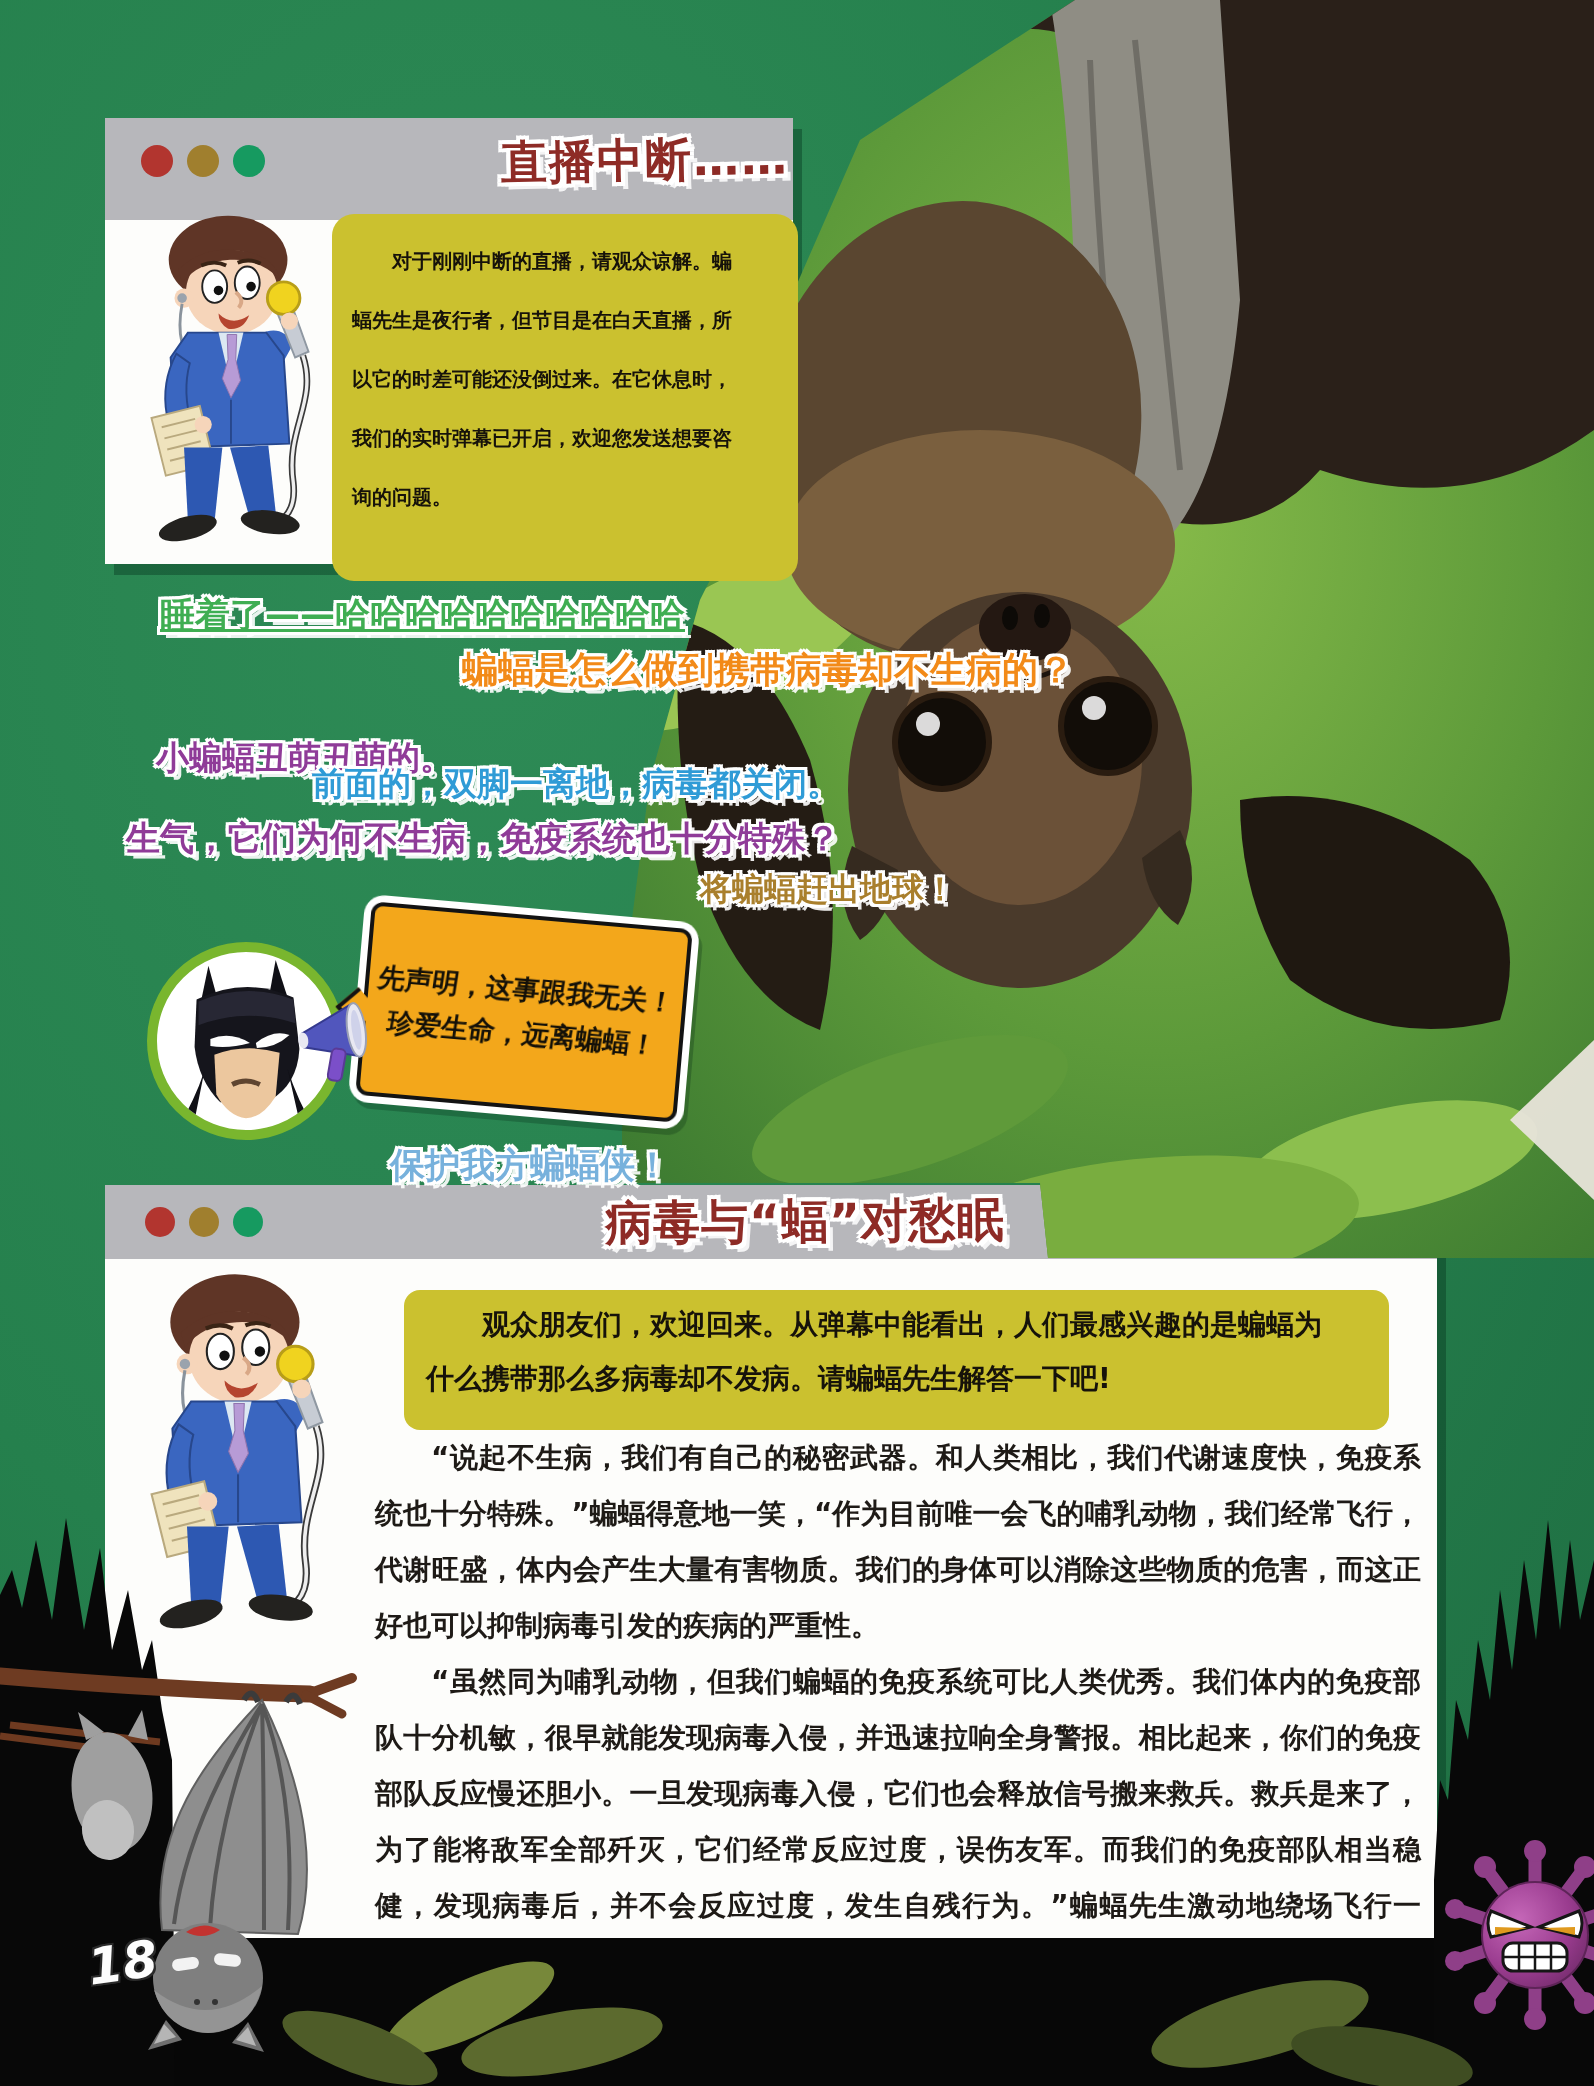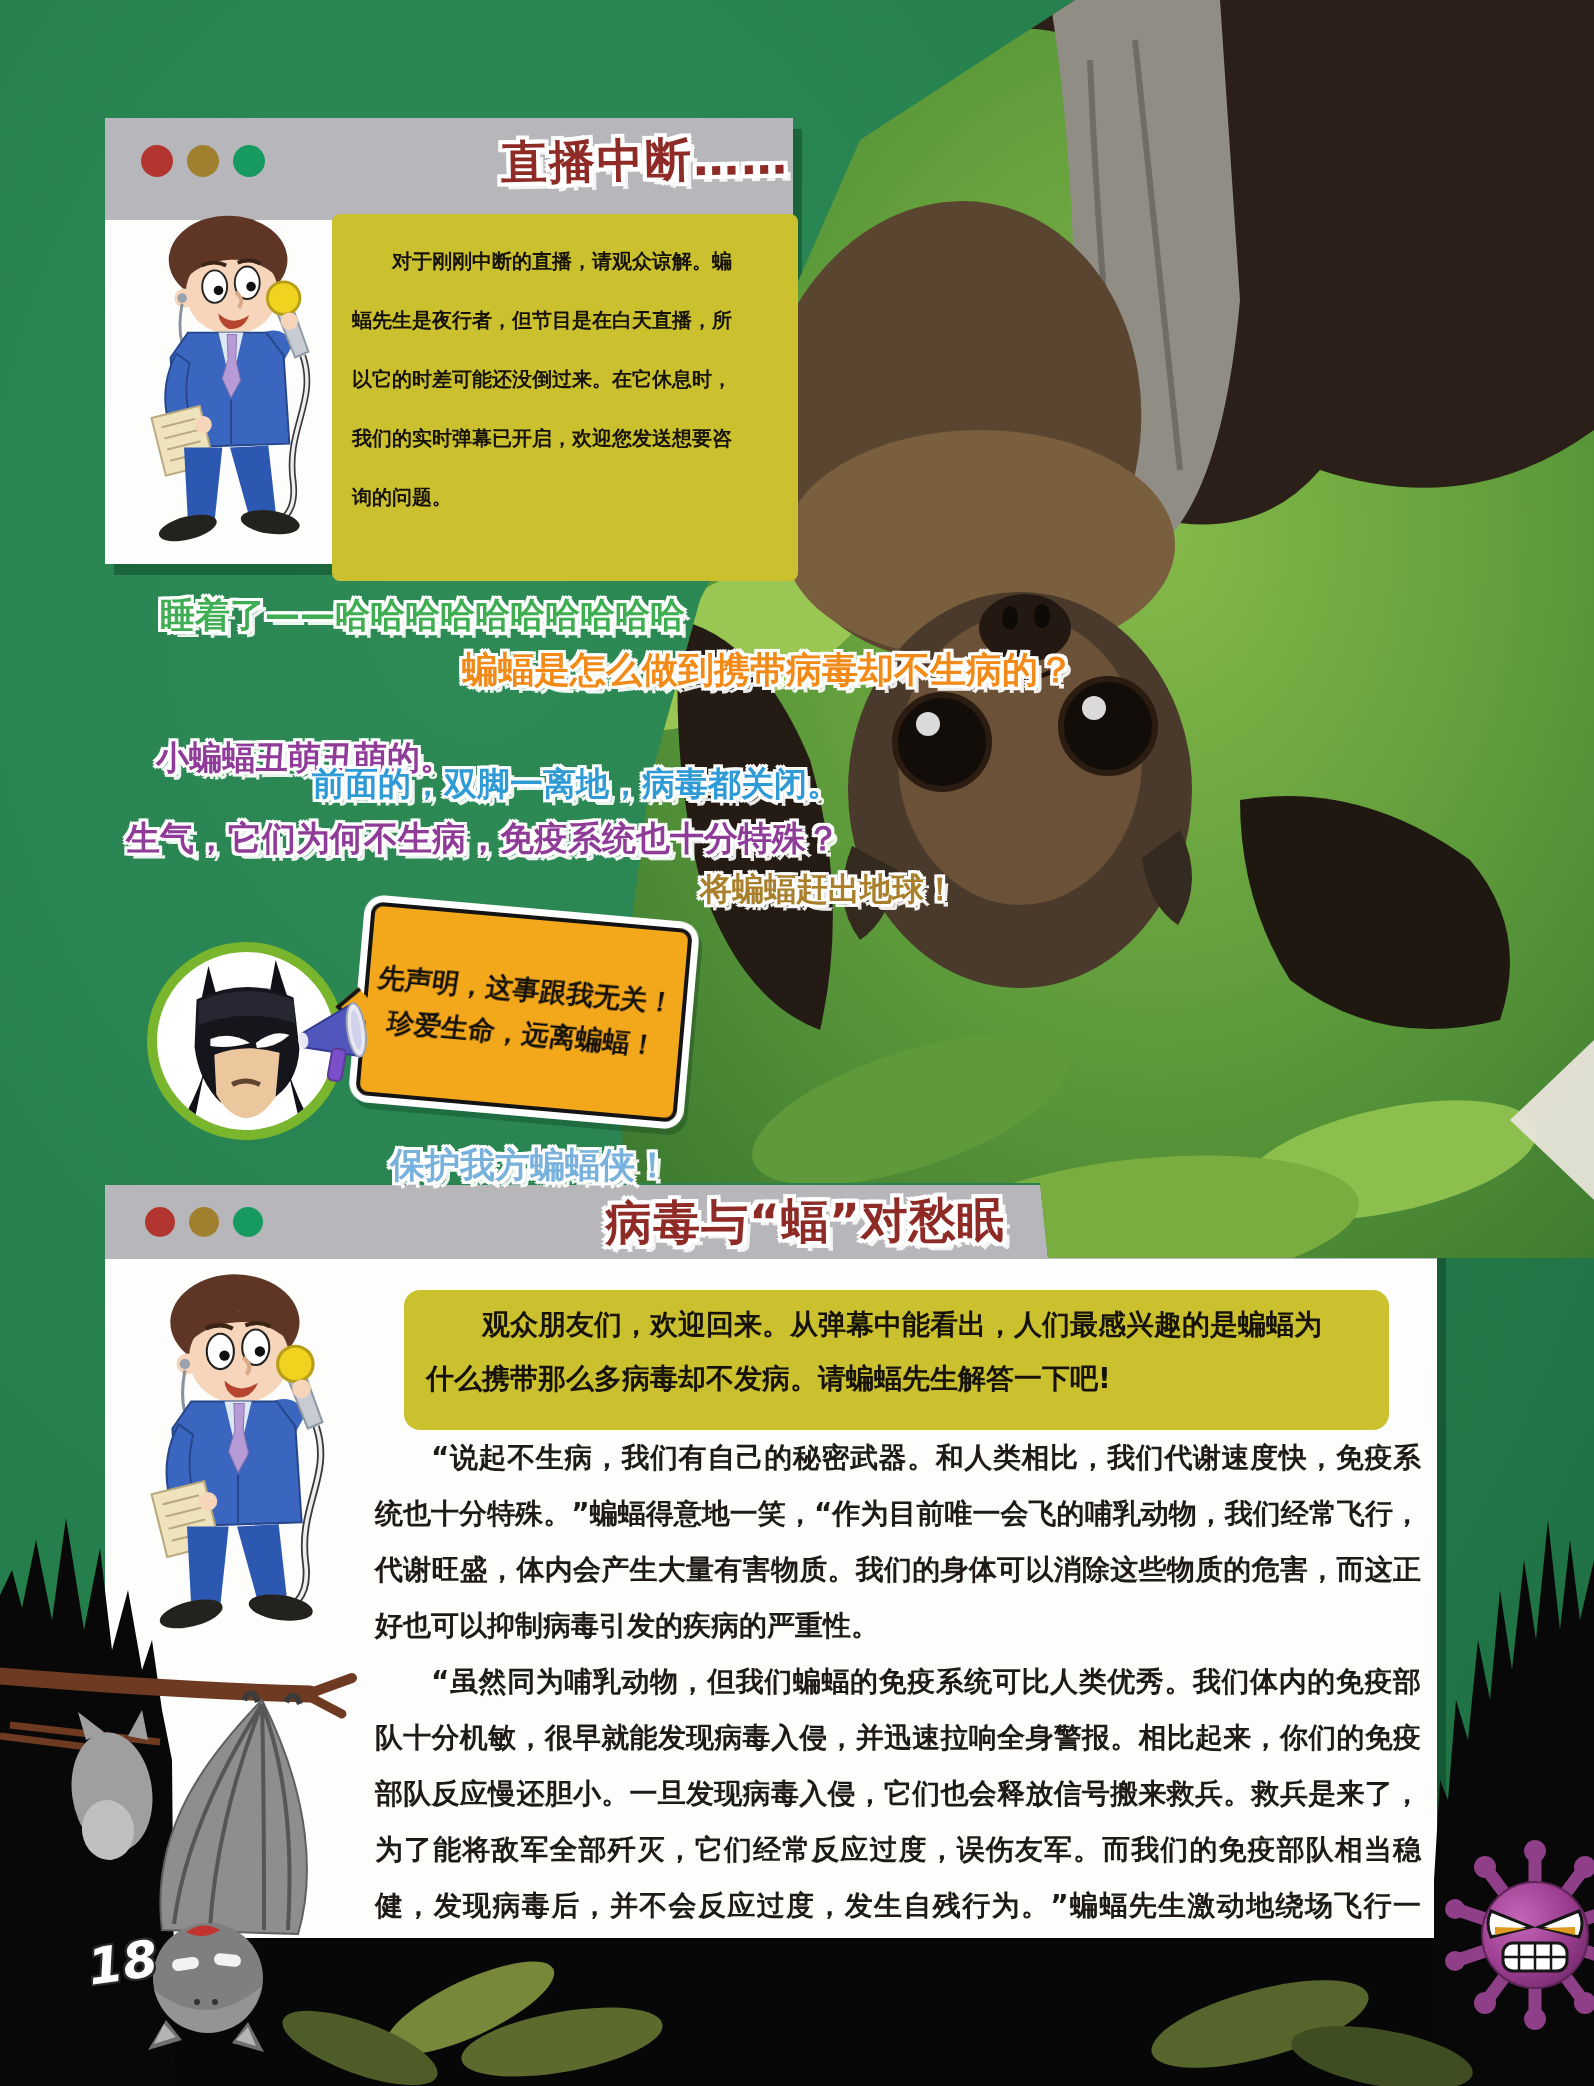--- a/index.html
+++ b/index.html
@@ -27,31 +27,31 @@
   .win-title{position:absolute;margin:0;white-space:nowrap;font-weight:900;color:#8e2b26;
     text-shadow:-4px -4px 0 #fff,4px -4px 0 #fff,-4px 4px 0 #fff,4px 4px 0 #fff,
       -4px 0 0 #fff,4px 0 0 #fff,0 -4px 0 #fff,0 4px 0 #fff,7px 7px 0 rgba(255,255,255,.85);}
   .t1{left:540px;top:43px;transform:translate(-50%,-50%) rotate(-1deg);font-size:46px;letter-spacing:2px;}
   .t2{left:700px;top:37px;transform:translate(-50%,-50%) rotate(-0.5deg);font-size:47px;letter-spacing:1px;}
   
   .reporter{position:absolute;z-index:3;}
   .r1{left:115px;top:210px;width:230px;height:340px;}
   .r2{left:112px;top:1268px;width:250px;height:370px;}
   
-  .ybox{position:absolute;background:#cbc12f;border-radius:8px;z-index:3;color:#16120a;font-weight:700;}
+  .ybox{position:absolute;background:#cbc12f;border-radius:22px;z-index:3;color:#16120a;font-weight:700;}
   .yb1{left:332px;top:214px;width:426px;height:331px;padding:18px 20px;}
   .yb1 .ln{margin:0;font-size:20px;line-height:59px;white-space:nowrap;}
   .yb2{left:404px;top:1290px;width:941px;height:124px;padding:8px 22px;border-radius:16px;}
   .yb2 .ln{margin:0;font-size:28px;line-height:54px;white-space:nowrap;}
   .ybox .ln:first-child{text-indent:2em;}
   
   .dm{position:absolute;font-weight:900;white-space:nowrap;z-index:6;
     text-shadow:-3px -3px 0 #fff,3px -3px 0 #fff,-3px 3px 0 #fff,3px 3px 0 #fff,
       -3px 0 0 #fff,3px 0 0 #fff,0 -3px 0 #fff,0 3px 0 #fff,6px 6px 0 rgba(255,255,255,.9);}
-  .c1{left:160px;top:592px;font-size:35px;color:#3fae52;}
+  .c1{left:160px;top:592px;font-size:35px;color:#3fae52;text-decoration:underline;}
   .c2{left:462px;top:646px;font-size:36px;color:#f28a18;}
   .c3{left:156px;top:708px;font-size:33px;color:#8f3b98;margin-top:28px;}
   .c4{left:266px;top:762px;font-size:33px;color:#2f9bd6;padding-left:46px;}
   .c5{left:126px;top:816px;font-size:34px;color:#8f3b98;}
   .c6{left:700px;top:868px;font-size:32px;color:#a97f2c;}
   .c7{left:390px;top:1142px;font-size:35px;color:#77b1dc;}
   
   .avatar{position:absolute;left:147px;top:942px;width:178px;height:178px;border-radius:50%;
     background:#fff;border:10px solid #79b62e;overflow:hidden;z-index:6;}
   .avatar svg{width:100%;height:100%;}

